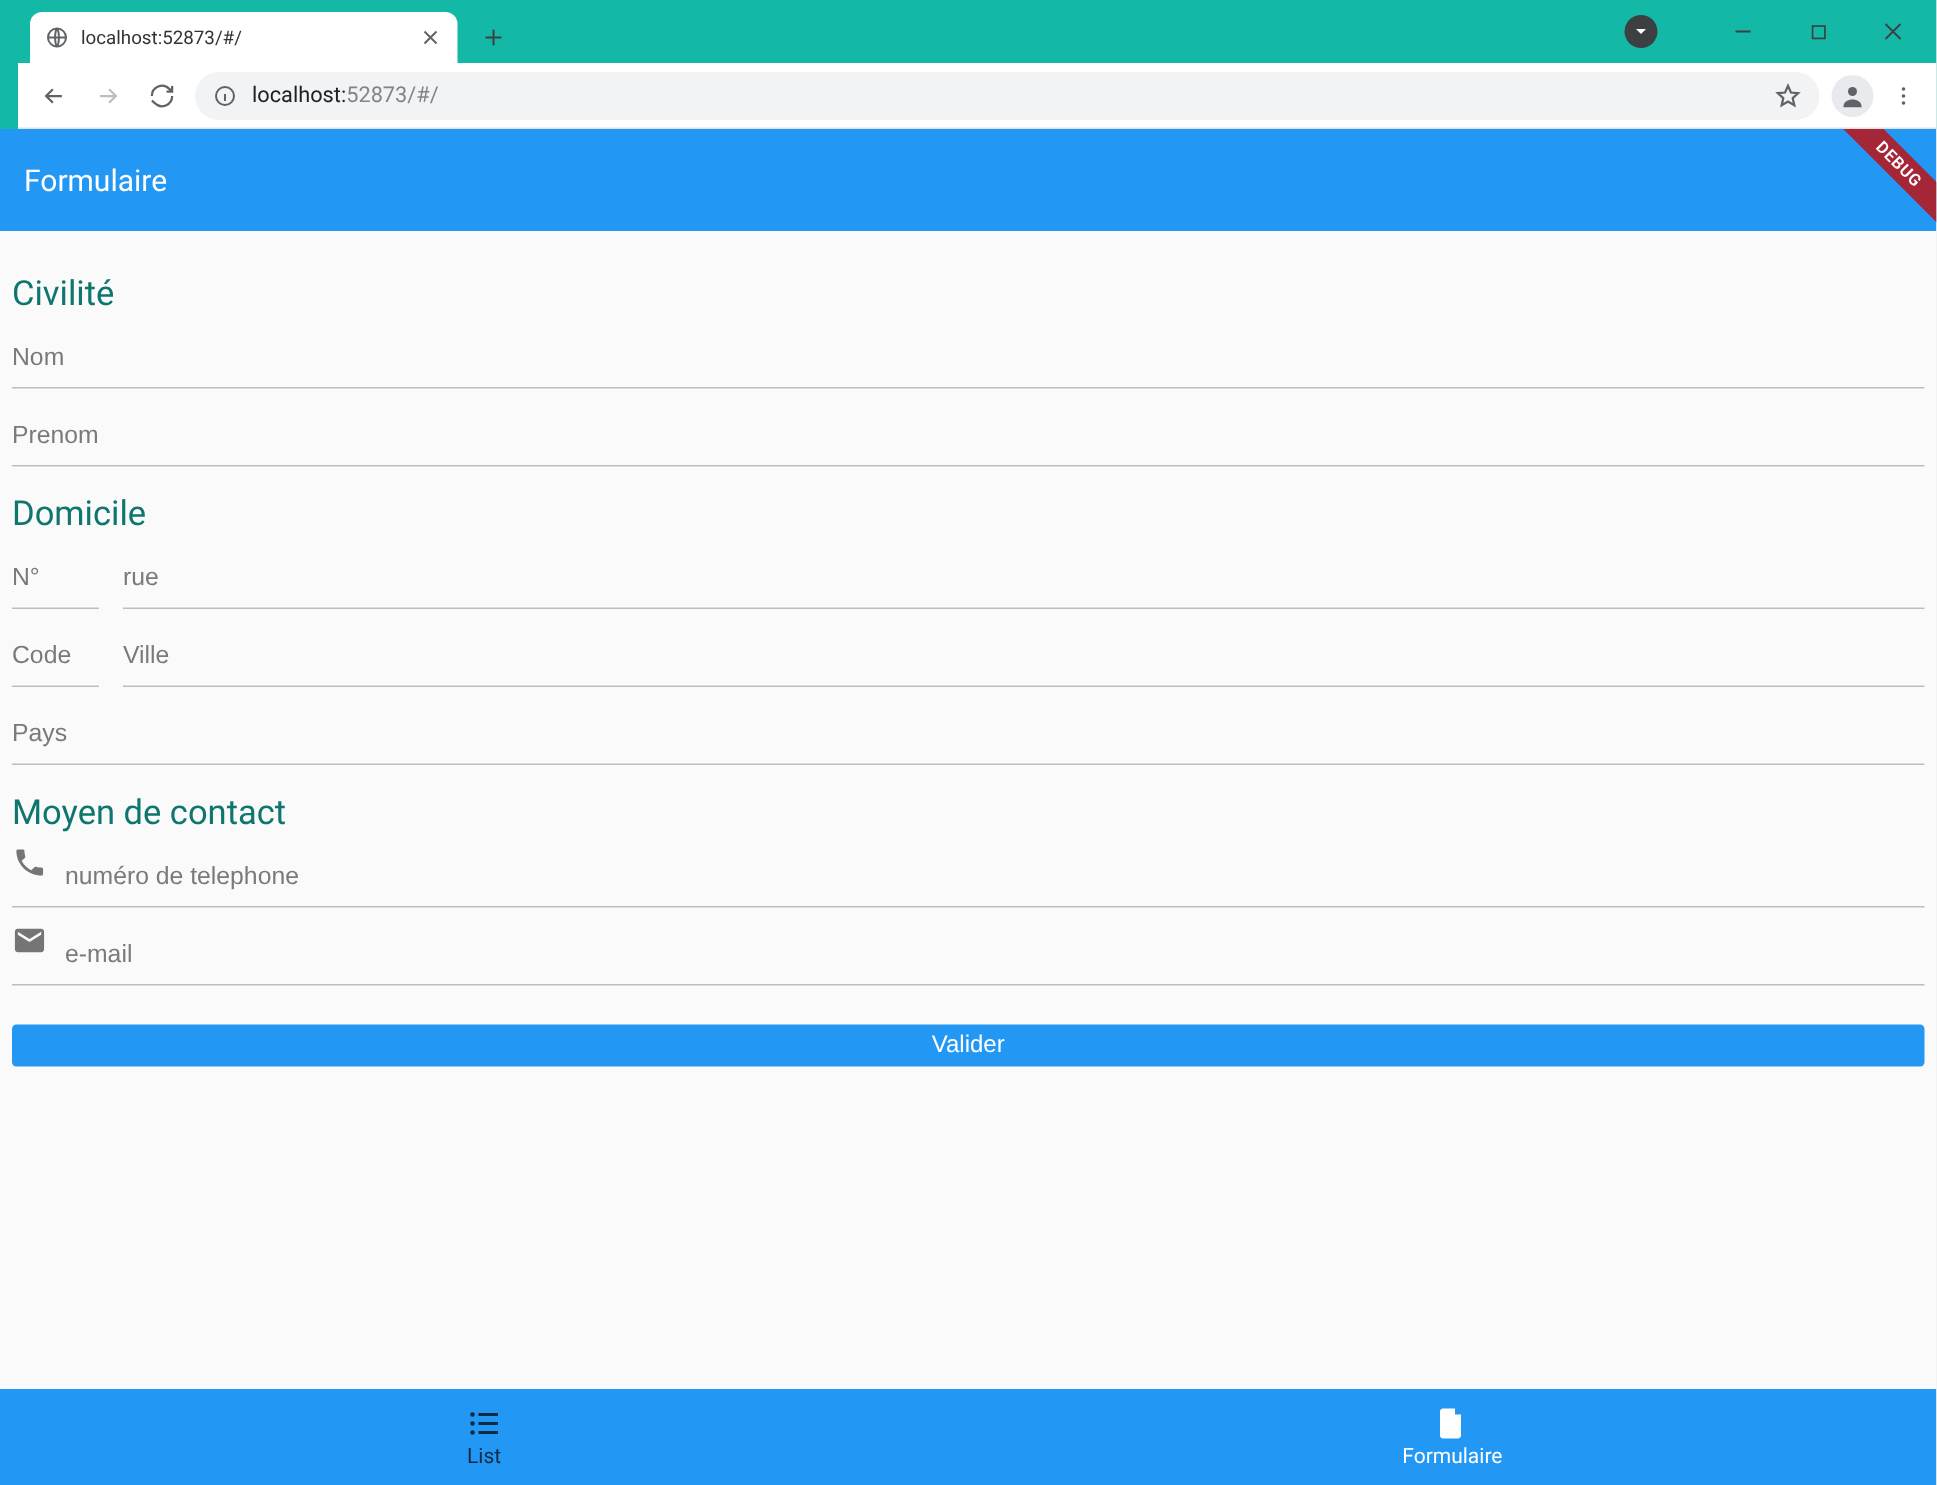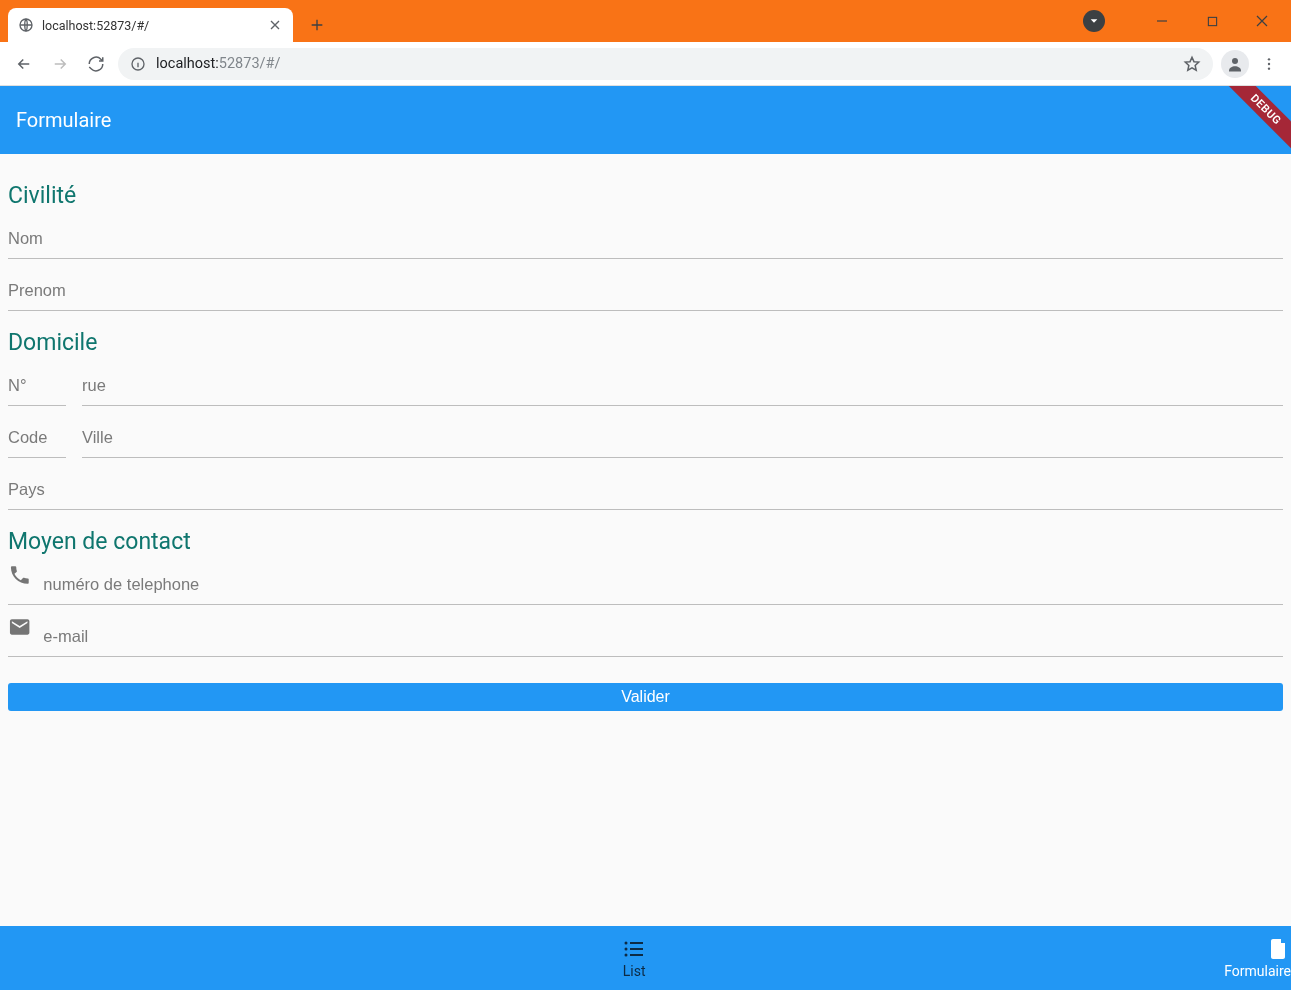--- a/index.html
+++ b/index.html
@@ -1,20 +1,20 @@
 <!DOCTYPE html>
 <html><head>
 <meta charset="utf-8">
 <style>
   * { box-sizing: border-box; margin: 0; padding: 0; }
   html, body { height: 100%; font-family: -apple-system, BlinkMacSystemFont, "Segoe UI", Roboto, Arial, sans-serif; }
   body { display: flex; flex-direction: column; background: #e8e8e8; overflow: hidden; }
 
   
-  .chrome { background: #f97316; }
+  .chrome { background: #14b8a6; padding-left: 12px; }
   .tab-strip { display: flex; align-items: flex-end; height: 42px; padding-left: 8px; position: relative; }
   .tab { display: flex; align-items: center; background: #fff; height: 34px; border-radius: 8px 8px 0 0; padding: 0 10px; gap: 8px; font-size: 12.5px; color: #333; width: 285px; }
   .tab .favicon { width: 16px; height: 16px; color: #5f6368; }
   .tab-title { flex: 1; white-space: nowrap; overflow: hidden; text-overflow: ellipsis; }
   .tab-close { width: 16px; height: 16px; color: #5f6368; cursor: pointer; }
   .new-tab { width: 28px; height: 28px; display: flex; align-items: center; justify-content: center; margin-left: 10px; margin-bottom: 3px; border-radius: 50%; cursor: pointer; color: #3c4043; font-size: 18px; }
   .window-controls { position: absolute; right: 6px; top: 0; height: 42px; display: flex; align-items: center; gap: 4px; }
   .win-btn { width: 46px; height: 30px; display: flex; align-items: center; justify-content: center; color: #3c4043; cursor: pointer; }
   .ext-badge { width: 22px; height: 22px; border-radius: 50%; background: #3c4043; display: flex; align-items: center; justify-content: center; color: #fff; margin-right: 30px; }
 
@@ -44,21 +44,21 @@
   .field input { border: none; outline: none; background: transparent; font-size: 16.5px; padding: 8px 0 6px 0; width: 100%; color: #333; }
   .field input::placeholder { color: #7a7a7a; }
   .field .lead-icon { width: 24px; height: 24px; color: #757575; }
   .field.narrow { width: 58px; flex: none; }
   .field.grow { flex: 1; }
 
   .submit-btn { width: calc(100% - 0px); margin: 16px 0 0 0; background: #2297f4; color: #fff; border: none; border-radius: 3px; height: 28px; font-size: 16px; cursor: pointer; }
 
   
   .bottom-nav { background: #2297f4; display: flex; height: 64px; }
-  .bn-item { flex: 1; display: flex; flex-direction: column; align-items: flex-end; justify-content: center; gap: 2px; cursor: pointer; color: #0d2b45; font-size: 14px; }
+  .bn-item { flex: 1; display: flex; flex-direction: column; align-items: center; justify-content: center; gap: 2px; cursor: pointer; color: #0d2b45; font-size: 14px; }
   .bn-item.active { color: #fff; }
   .bn-icon { width: 24px; height: 24px; }
 </style>
 </head>
 <body>
 
 <div class="chrome">
   <div class="tab-strip">
     <div class="tab">
       <svg class="favicon" viewBox="0 0 24 24" fill="none" stroke="currentColor" stroke-width="2">

